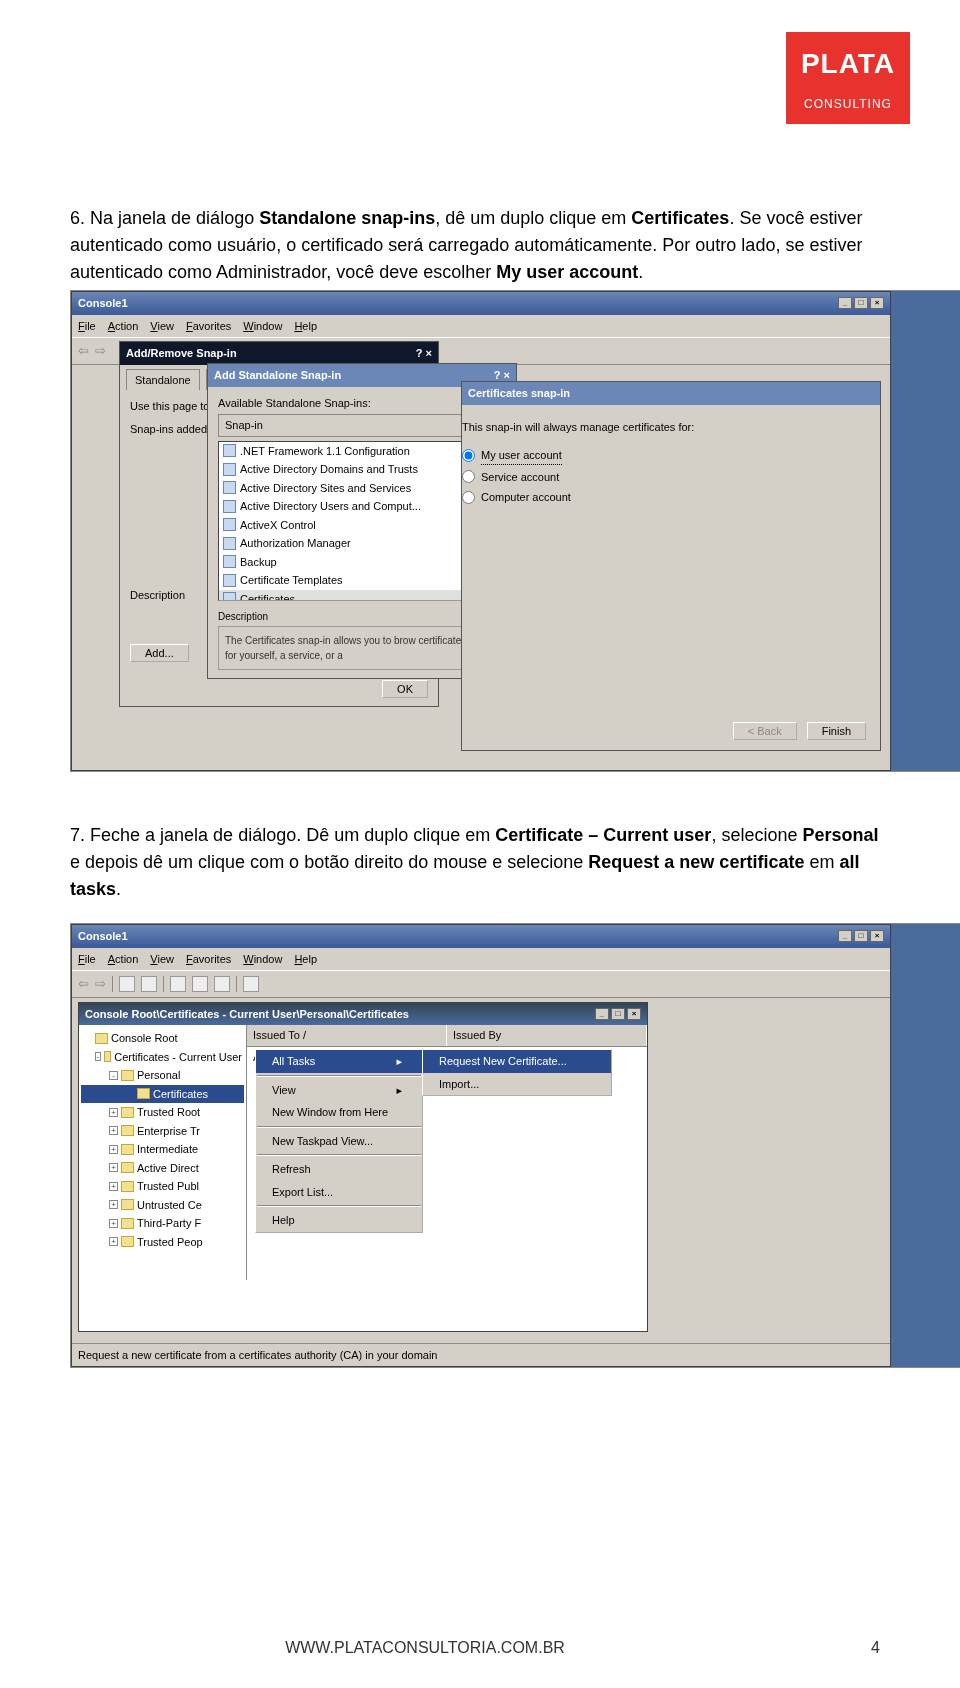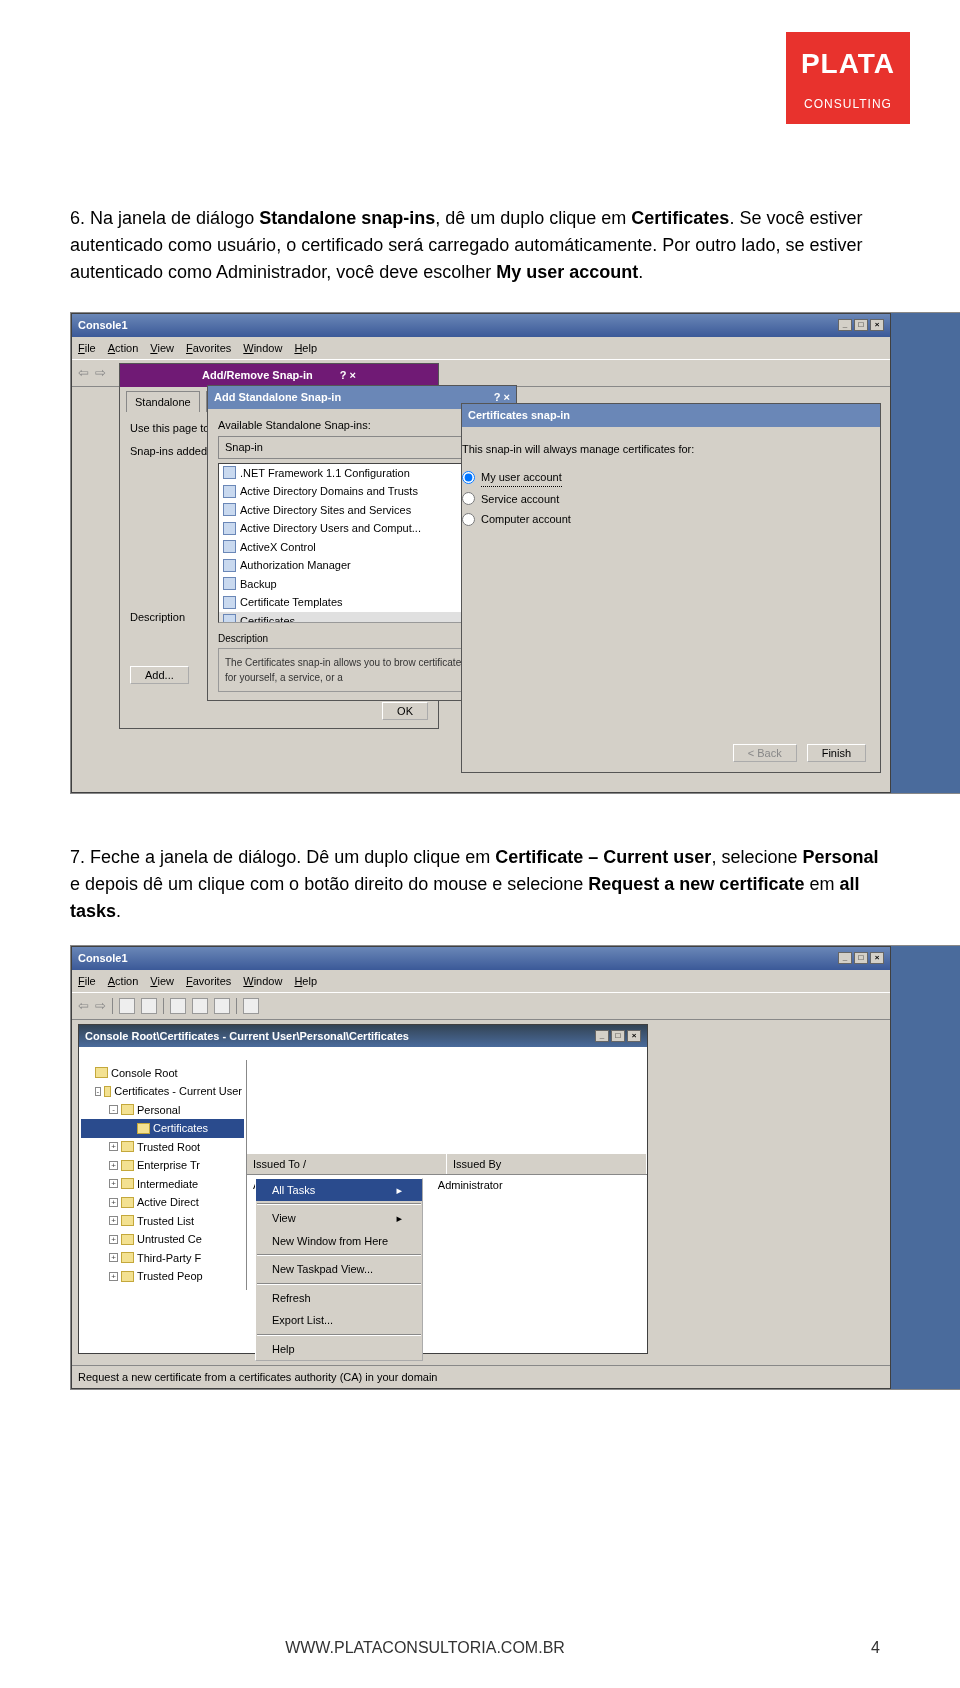--- a/index.html
+++ b/index.html
@@ -18,21 +18,21 @@
     top: 32px; right: 50px;
     width: 124px; height: 92px;
     background: #e8322d;
     display: flex; flex-direction: column;
     align-items: center; justify-content: center;
     color: #fff;
   }
   .logo-top { font-size: 28px; font-weight: bold; letter-spacing: 1px; }
   .logo-bot { font-size: 12px; letter-spacing: 1px; margin-top: 10px; }
 
-  .para { margin-top: 135px; margin-bottom: 26px; }
+  .para { margin-top: 135px; margin-bottom: 4px; }
   .para2 { margin-top: 50px; margin-bottom: 20px; }
   .bold { font-weight: bold; }
 
   
   .shot {
     border: 1px solid #888;
     background: #4a6b9c;
     padding: 0;
     width: 948px;
     margin: 0 auto 10px 0;
@@ -55,21 +55,21 @@
   .menubar span { cursor: default; }
   .menubar span u { text-decoration: underline; }
   .toolbar { background: #d4d0c8; border-top: 1px solid #fff; border-bottom: 1px solid #888; padding: 3px 6px; display: flex; gap: 6px; align-items: center; }
   .arrow { color: #888; font-size: 13px; }
   .tool-icn { width: 16px; height: 16px; background: #eee; border: 1px solid #999; display: inline-block; }
 
   
   .s1 { height: 480px; position: relative; }
   .s1 .console { position: absolute; top: 0; left: 0; width: 820px; }
   .s1 .dlg1 { position: absolute; top: 50px; left: 48px; width: 320px; background: #d4d0c8; border: 1px solid #555; }
-  .dlg-title { background: #701a75; color: #fff; padding: 3px 6px; font-weight: bold; display: flex; justify-content: center; gap: 27px; }
+  .dlg-title { background: #0f172a; color: #fff; padding: 3px 6px; font-weight: bold; display: flex; justify-content: space-between; gap: 27px; }
   .dlg-title2 { background: #6a87b7; color: #fff; padding: 3px 6px; font-weight: bold; display: flex; justify-content: space-between; }
   .tab { display: inline-block; border: 1px solid #888; border-bottom: none; background: #d4d0c8; padding: 2px 8px; font-size: 11px; margin-top: 4px; margin-left: 6px; }
   .dlg-body { padding: 8px 10px; font-size: 11px; }
   .s1 .dlg2 { position: absolute; top: 72px; left: 136px; width: 310px; background: #d4d0c8; border: 1px solid #555; }
   .list { background: #fff; border: 1px inset #999; height: 160px; overflow: hidden; margin: 4px 0 8px 0; }
   .list-row { padding: 1px 4px; font-size: 11px; display: flex; gap: 4px; align-items: center; }
   .list-row.sel { background: #e0e0e0; }
   .li-icn { width: 13px; height: 13px; background: #c9d9ef; border: 1px solid #6a87b7; }
   .desc-box { border: 1px solid #999; padding: 6px; font-size: 10px; color: #333; background: #d4d0c8; }
   .btn { border: 1px outset #fff; background: #d4d0c8; padding: 2px 14px; font-size: 11px; cursor: default; }
@@ -296,21 +296,21 @@
 
         <div class="mdi">
           <div class="titlebar">
             <span>Console Root\Certificates - Current User\Personal\Certificates</span>
             <span class="btns">
               <span class="tb-btn">_</span>
               <span class="tb-btn">□</span>
               <span class="tb-btn">×</span>
             </span>
           </div>
-          <div class="mdi-body" style="position:relative;align-items:center;">
+          <div class="mdi-body" style="position:relative;">
             <div class="tree" id="tree">
                 <div class="tree-row tree-lvl1">
                   <span style="width:11px;"></span>
                   <span class="fld"></span>
                   <span>Console Root</span>
                 </div>
                 <div class="tree-row tree-lvl2">
                   <span class="pm">-</span>
                   <span class="fld"></span>
                   <span>Certificates - Current User</span>
@@ -341,21 +341,21 @@
                   <span>Intermediate</span>
                 </div>
                 <div class="tree-row tree-lvl3">
                   <span class="pm">+</span>
                   <span class="fld"></span>
                   <span>Active Direct</span>
                 </div>
                 <div class="tree-row tree-lvl3">
                   <span class="pm">+</span>
                   <span class="fld"></span>
-                  <span>Trusted List</span>
+                  <span>Trusted Publ</span>
                 </div>
                 <div class="tree-row tree-lvl3">
                   <span class="pm">+</span>
                   <span class="fld"></span>
                   <span>Untrusted Ce</span>
                 </div>
                 <div class="tree-row tree-lvl3">
                   <span class="pm">+</span>
                   <span class="fld"></span>
                   <span>Third-Party F</span>
@@ -397,20 +397,24 @@
                   <div class="ctx-item">
                     <span>Refresh</span>
                   </div>
                   <div class="ctx-item">
                     <span>Export List...</span>
                   </div>
                   <div class="ctx-sep"></div>
                   <div class="ctx-item">
                     <span>Help</span>
                   </div>
+                </div>
+              <div class="ctx-sub" id="ctx-sub">
+                  <div class="ctx-item sel">Request New Certificate...</div>
+                  <div class="ctx-item">Import...</div>
                 </div>
             </div>
           </div>
         </div>
         <div class="status">Request a new certificate from a certificates authority (CA) in your domain</div>
       </div>
     </div>
   </div>
 
   <div class="footer">

